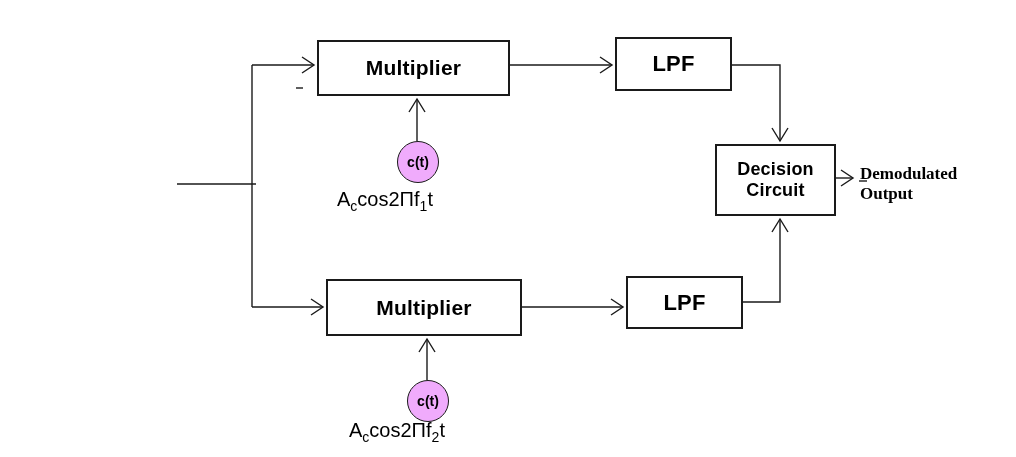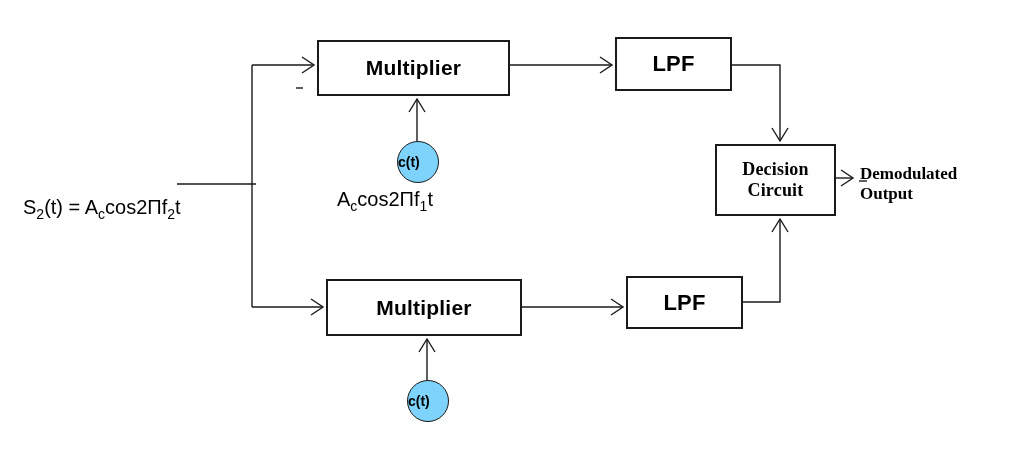--- a/index.html
+++ b/index.html
@@ -33,36 +33,36 @@
     box-sizing: border-box;
   }
   .block-label {
     font-weight: bold;
     font-size: 21px;
     letter-spacing: 0.2px;
     text-align: center;
   }
   .lpf .block-label { font-size: 22px; }
   .decision {
-    font-family: Liberation Serif, serif;
+    font-family: Liberation Sans, sans-serif;
   }
   .decision .block-label {
     font-size: 18px;
     line-height: 1.18;
     white-space: pre-line;
   }
   .carrier-node {
     position: absolute;
     width: 42px; height: 42px;
     border: 1.5px solid #1a1a1a;
     border-radius: 50%;
-    background: #7dd3fc;
+    background: #f0abfc;
     display: flex;
     align-items: center;
-    justify-content: flex-start;
+    justify-content: center;
     box-sizing: border-box;
   }
   .carrier-node-label {
     font-weight: bold;
     font-size: 14px;
   }
   .eq {
     position: absolute;
     font-size: 20px;
     white-space: nowrap;
@@ -120,21 +120,20 @@
 
     <path d="M743 302 H780 V219"></path>
     <polyline points="772,232 780,219 788,232"></polyline>
 
     <path d="M417 141 V99"></path>
     <polyline points="409,112 417,99 425,112"></polyline>
     <path d="M427 380 V339"></path>
     <polyline points="419,352 427,339 435,352"></polyline>
   </svg>
 
-  <div class="eq" style="left:23px; top:196px;">S<sub>2</sub>(t) = A<sub>c</sub>cos2Πf<sub>2</sub>t</div>
 
   <div class="block" style="left:317px; top:40px; width:193px; height:56px;">
     <span class="block-label">Multiplier</span>
   </div>
 
   <div class="block lpf" style="left:615px; top:37px; width:117px; height:54px;">
     <span class="block-label">LPF</span>
   </div>
 
   <div class="block decision" style="left:715px; top:144px; width:121px; height:72px;">
@@ -151,17 +150,18 @@
   </div>
 
   <div class="carrier-node" style="left:397px; top:141px;">
     <span class="carrier-node-label">c(t)</span>
   </div>
   <div class="carrier-node" style="left:407px; top:380px;">
     <span class="carrier-node-label">c(t)</span>
   </div>
 
   <div class="carrier-label" style="left:337px; top:188px;">A<sub>c</sub>cos2Πf<sub>1</sub>t</div>
+  <div class="carrier-label" style="left:349px; top:419px;">A<sub>c</sub>cos2Πf<sub>2</sub>t</div>
 
   <div class="output-label">Demodulated
 Output</div>
 
 </div>
 
 </body></html>

